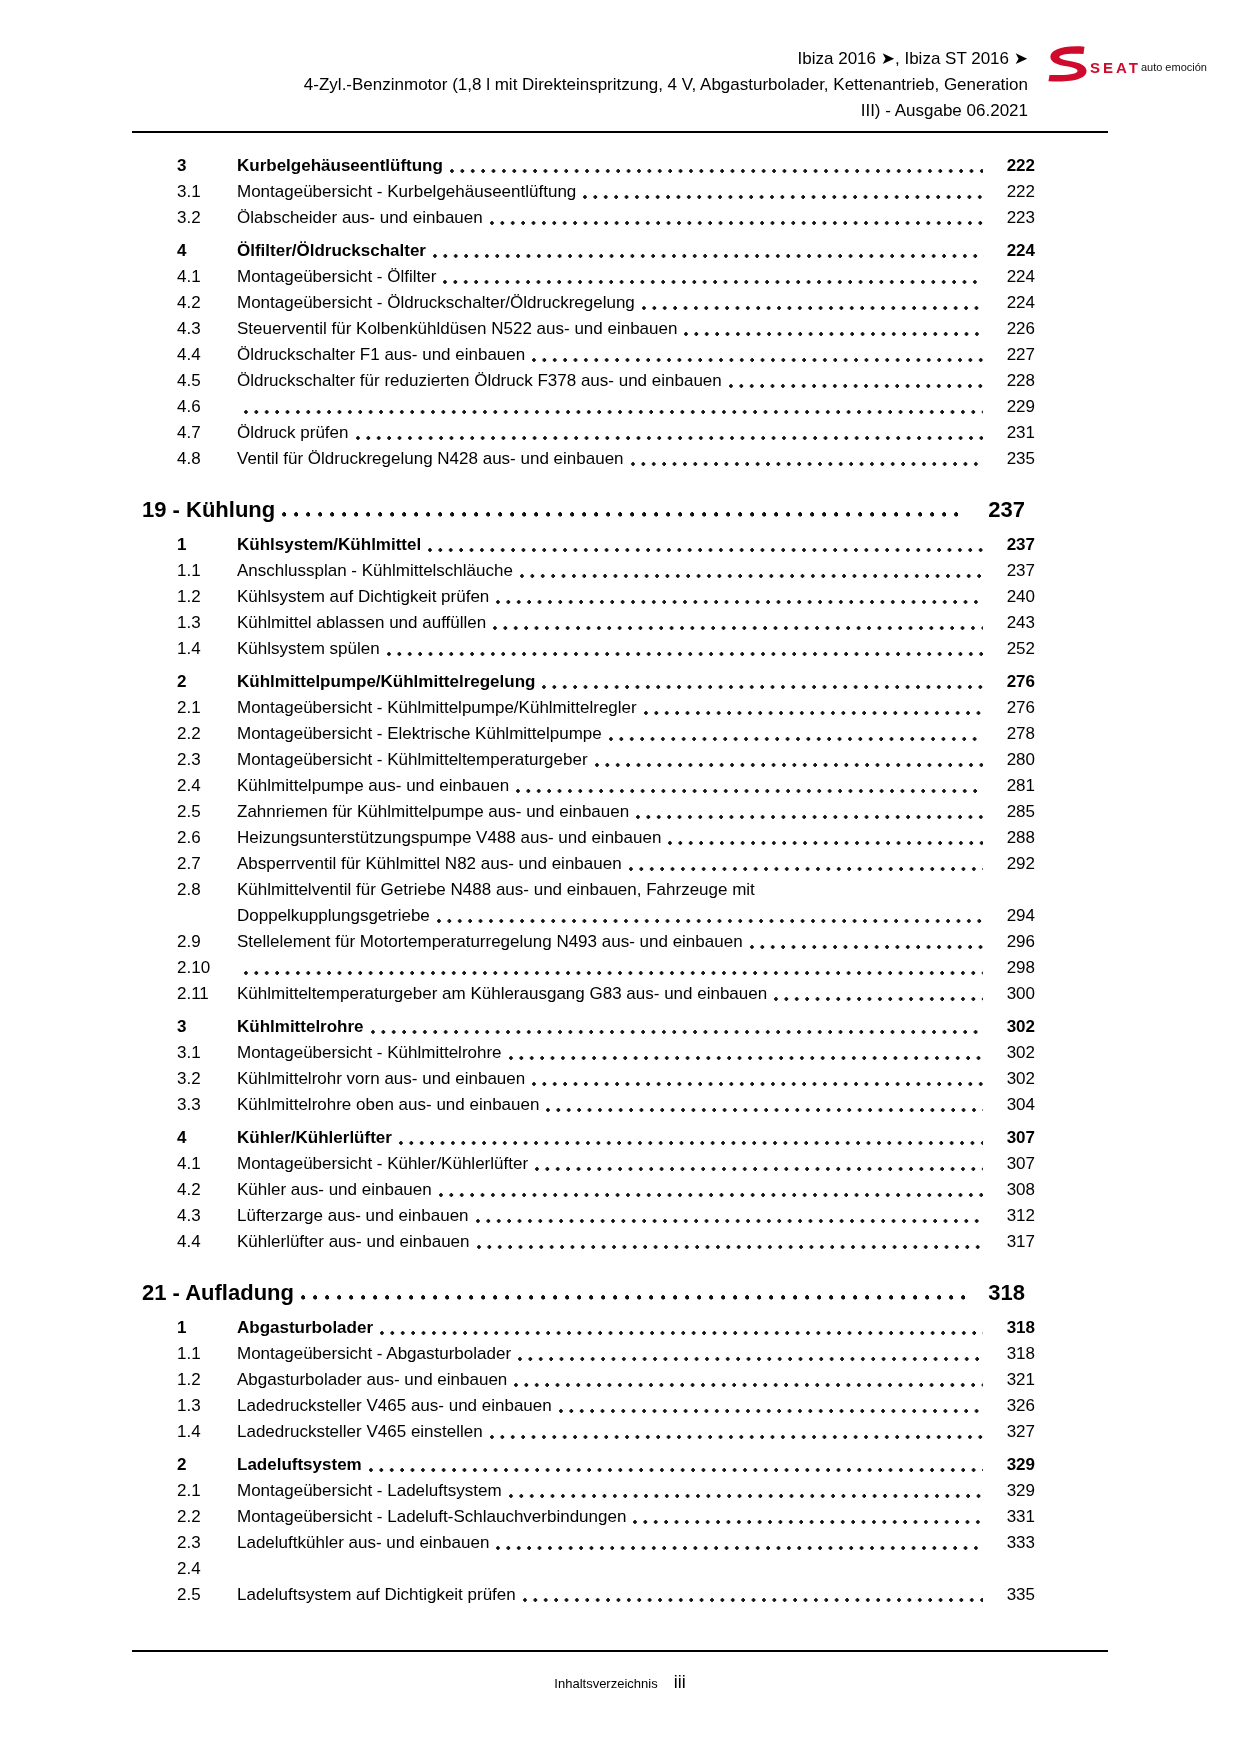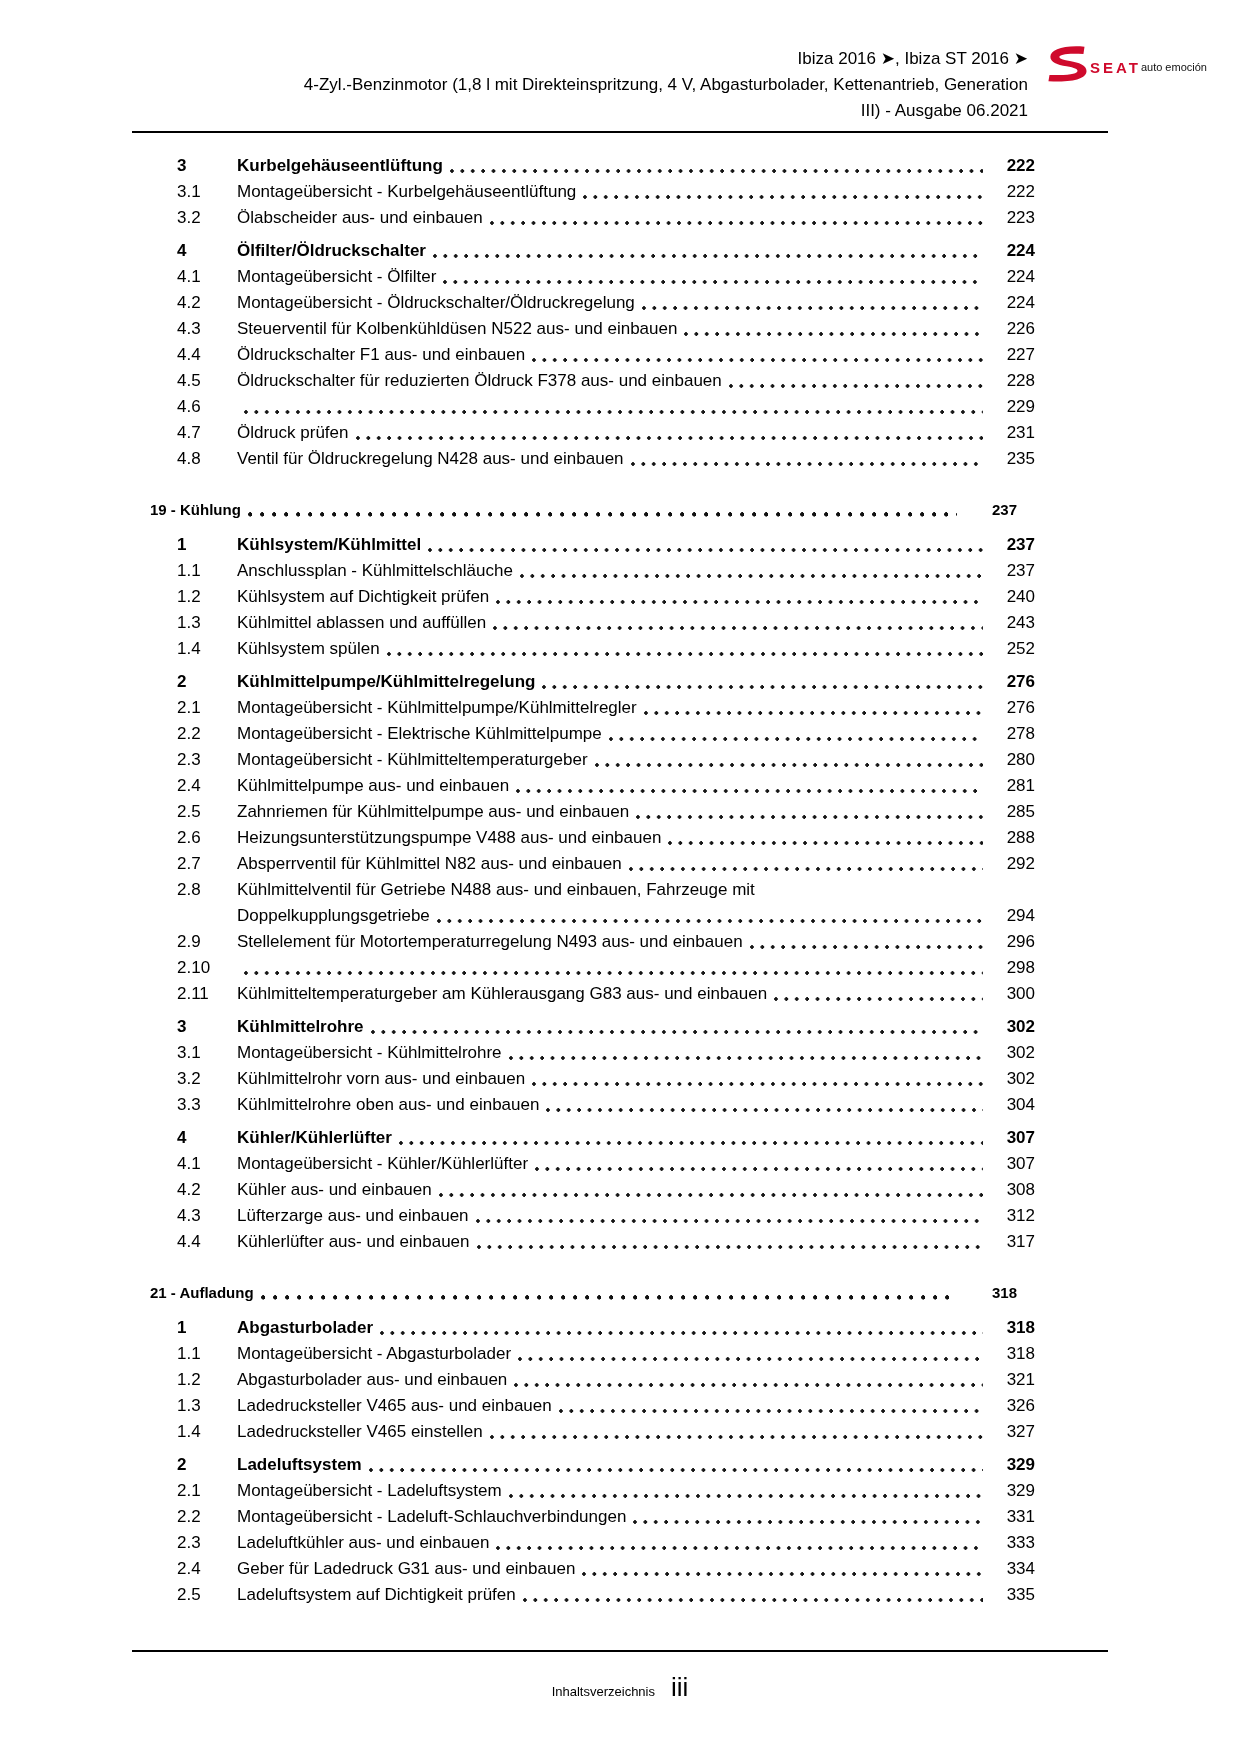--- a/index.html
+++ b/index.html
@@ -31,34 +31,34 @@
   .line { display: flex; align-items: flex-end; }
   .title { flex: 0 1 auto; }
   .dots {
     flex: 1 1 18px; min-width: 18px; height: 19px;
     margin: 0 4px 0 7px; align-self: flex-end;
     background-image: radial-gradient(circle at 2px 2px, #151515 1.55px, transparent 1.95px);
     background-size: 10.4px 4px; background-repeat: repeat-x;
     background-position: 0 calc(100% - 6px);
   }
   .page-num { flex: none; width: 48px; text-align: right; }
-  .row.chapter { font-size: 15px; font-weight: bold; line-height: 28px; margin: 24px 18px 8px; }
+  .row.chapter { font-size: 22px; font-weight: bold; line-height: 28px; margin: 24px 10px 8px; }
   .row.chapter .dots {
     height: 21px;
     background-image: radial-gradient(circle at 2.2px 2.2px, #111 1.8px, transparent 2.2px);
     background-size: 12px 4.6px; background-position: 0 calc(100% - 7px);
   }
   .row.chapter .page-num { width: 56px; }
 
   
   .footer { position: absolute; left: 132px; right: 132px; top: 1650px; }
   .footer-rule { height: 2px; background: #000; }
   .footer-line { display: flex; justify-content: center; align-items: baseline; margin-top: 20px; gap: 16px; }
   .footer-label { font-size: 13px; }
-  .footer-page { font-size: 26px; }
+  .footer-page { font-size: 18px; }
 </style>
 </head>
 <body style="--logo-red: #cf0a2c;">
 
 <div class="sheet">
 
   <div class="header">
     <div class="header-text">
       <div>Ibiza 2016 ➤, Ibiza ST 2016 ➤</div>
       <div>4-Zyl.-Benzinmotor (1,8 l mit Direkteinspritzung, 4 V, Abgasturbolader, Kettenantrieb, Generation</div>
@@ -562,27 +562,20 @@
         <span class="body">
           <span class="line">
             <span class="title">Ladeluftkühler aus- und einbauen</span>
             <span class="dots"></span>
             <span class="page-num">333</span>
           </span>
         </span>
       </div>
       <div class="row h2">
         <span class="num">2.4</span>
-        <span class="body">
-          <span class="line">
-            <span class="title">Geber für Ladedruck G31 aus- und einbauen</span>
-            <span class="dots"></span>
-            <span class="page-num">334</span>
-          </span>
-        </span>
       </div>
       <div class="row h2">
         <span class="num">2.5</span>
         <span class="body">
           <span class="line">
             <span class="title">Ladeluftsystem auf Dichtigkeit prüfen</span>
             <span class="dots"></span>
             <span class="page-num">335</span>
           </span>
         </span>

